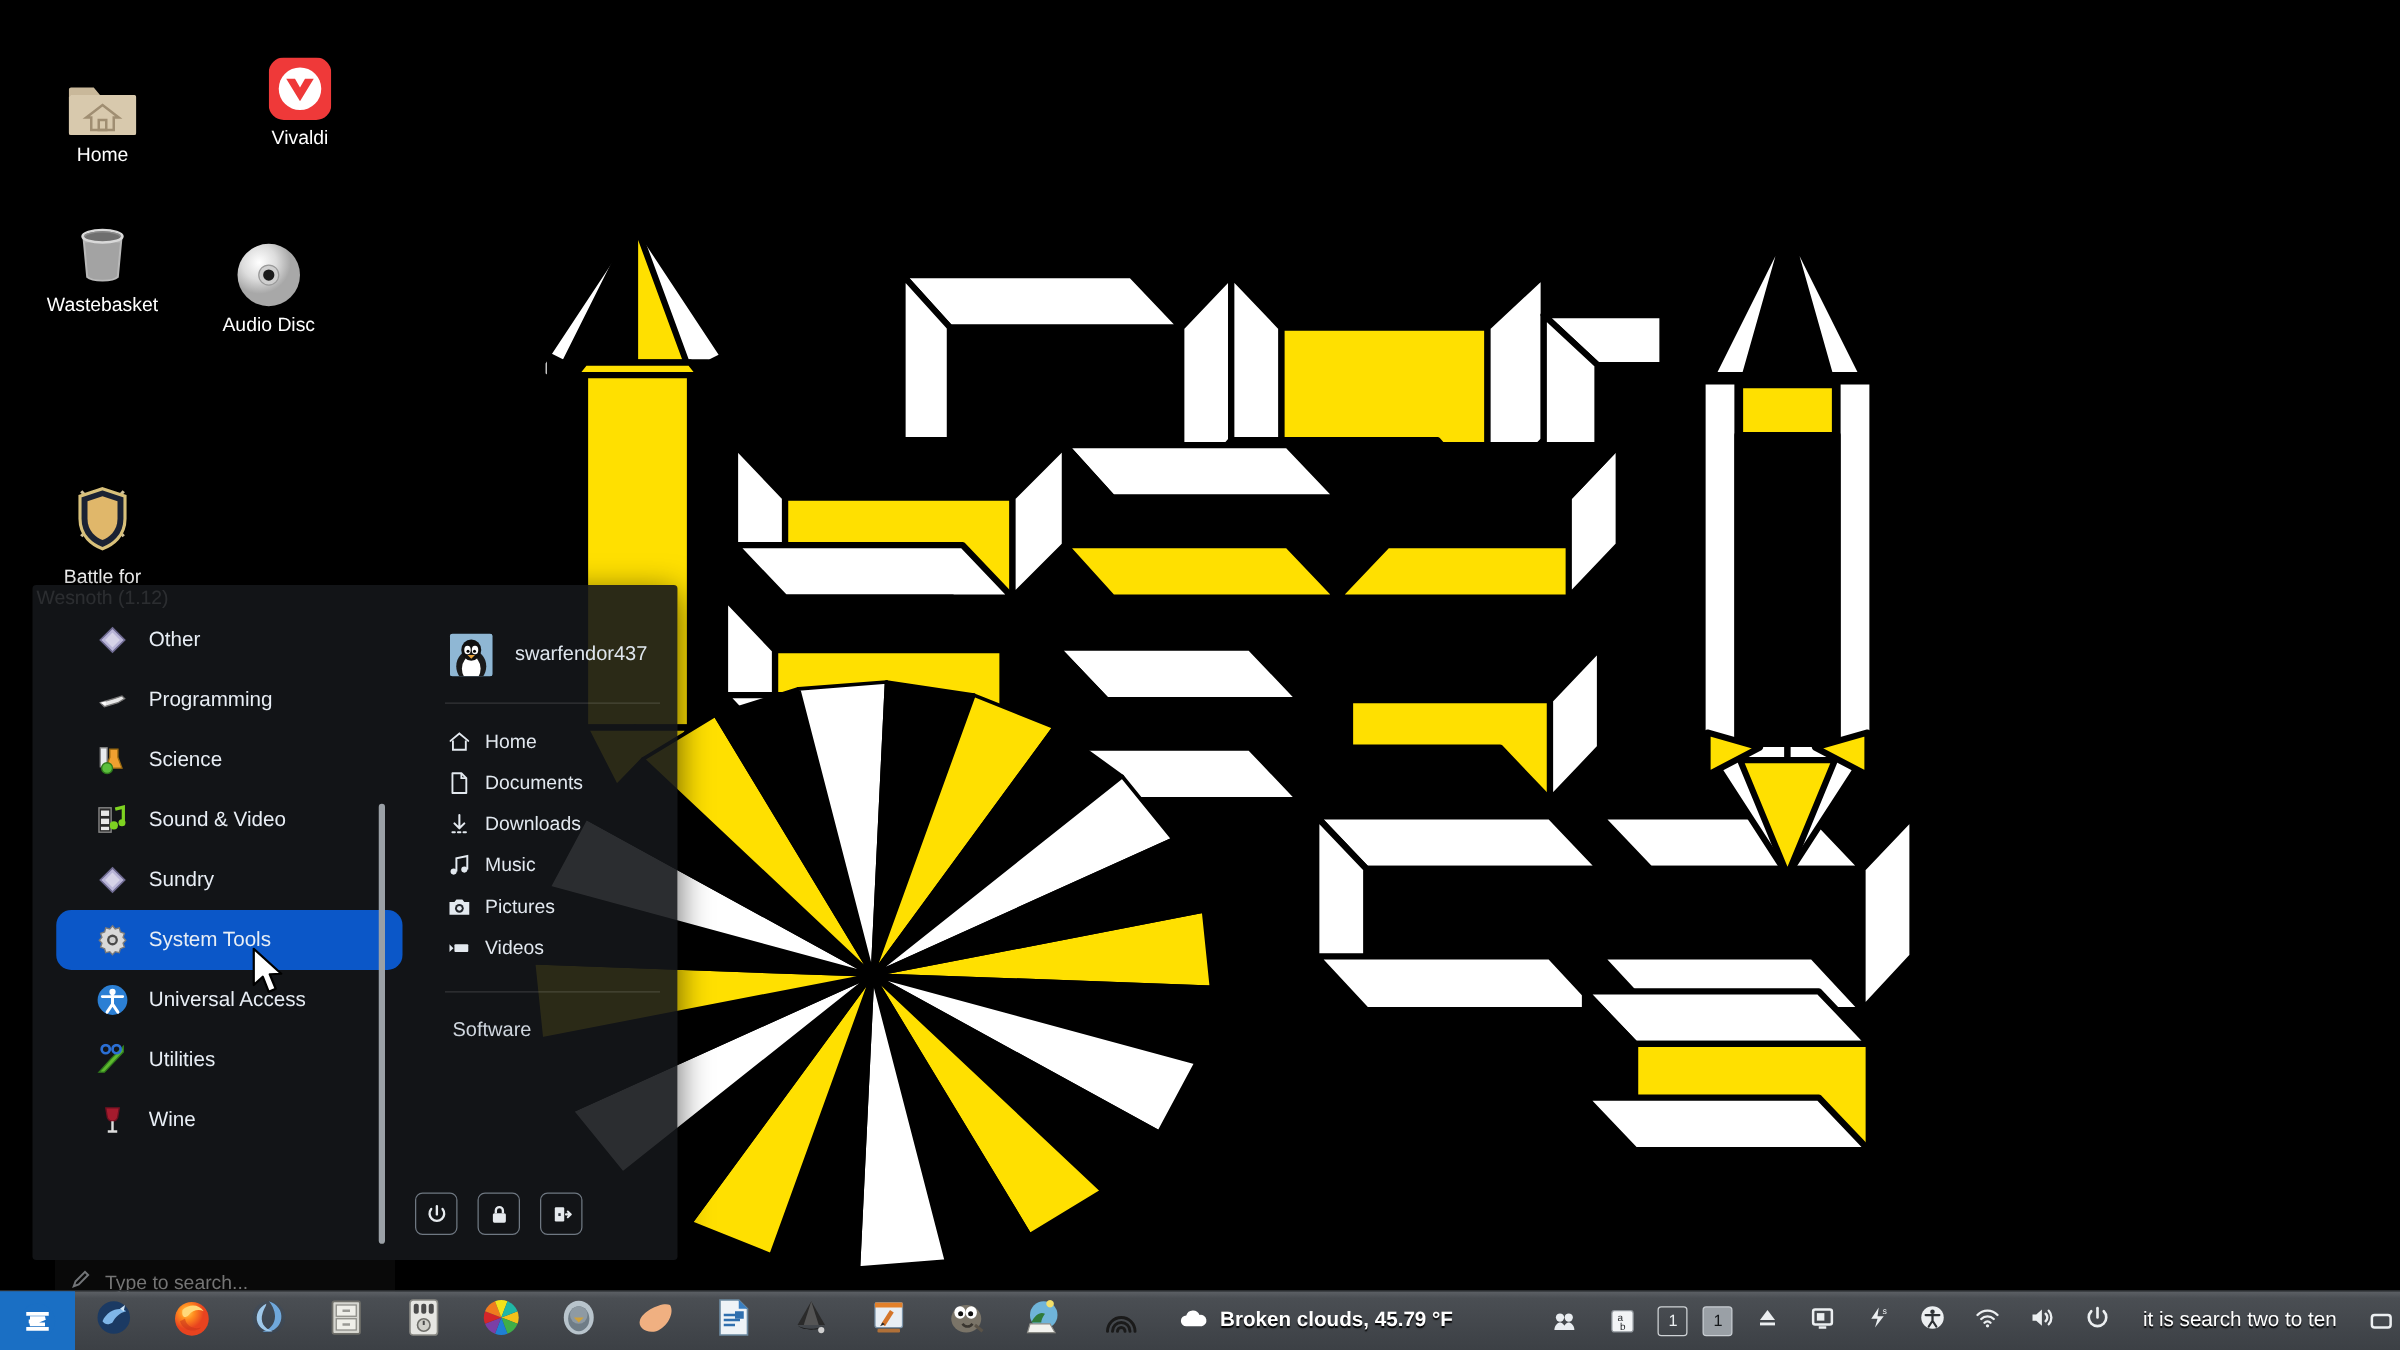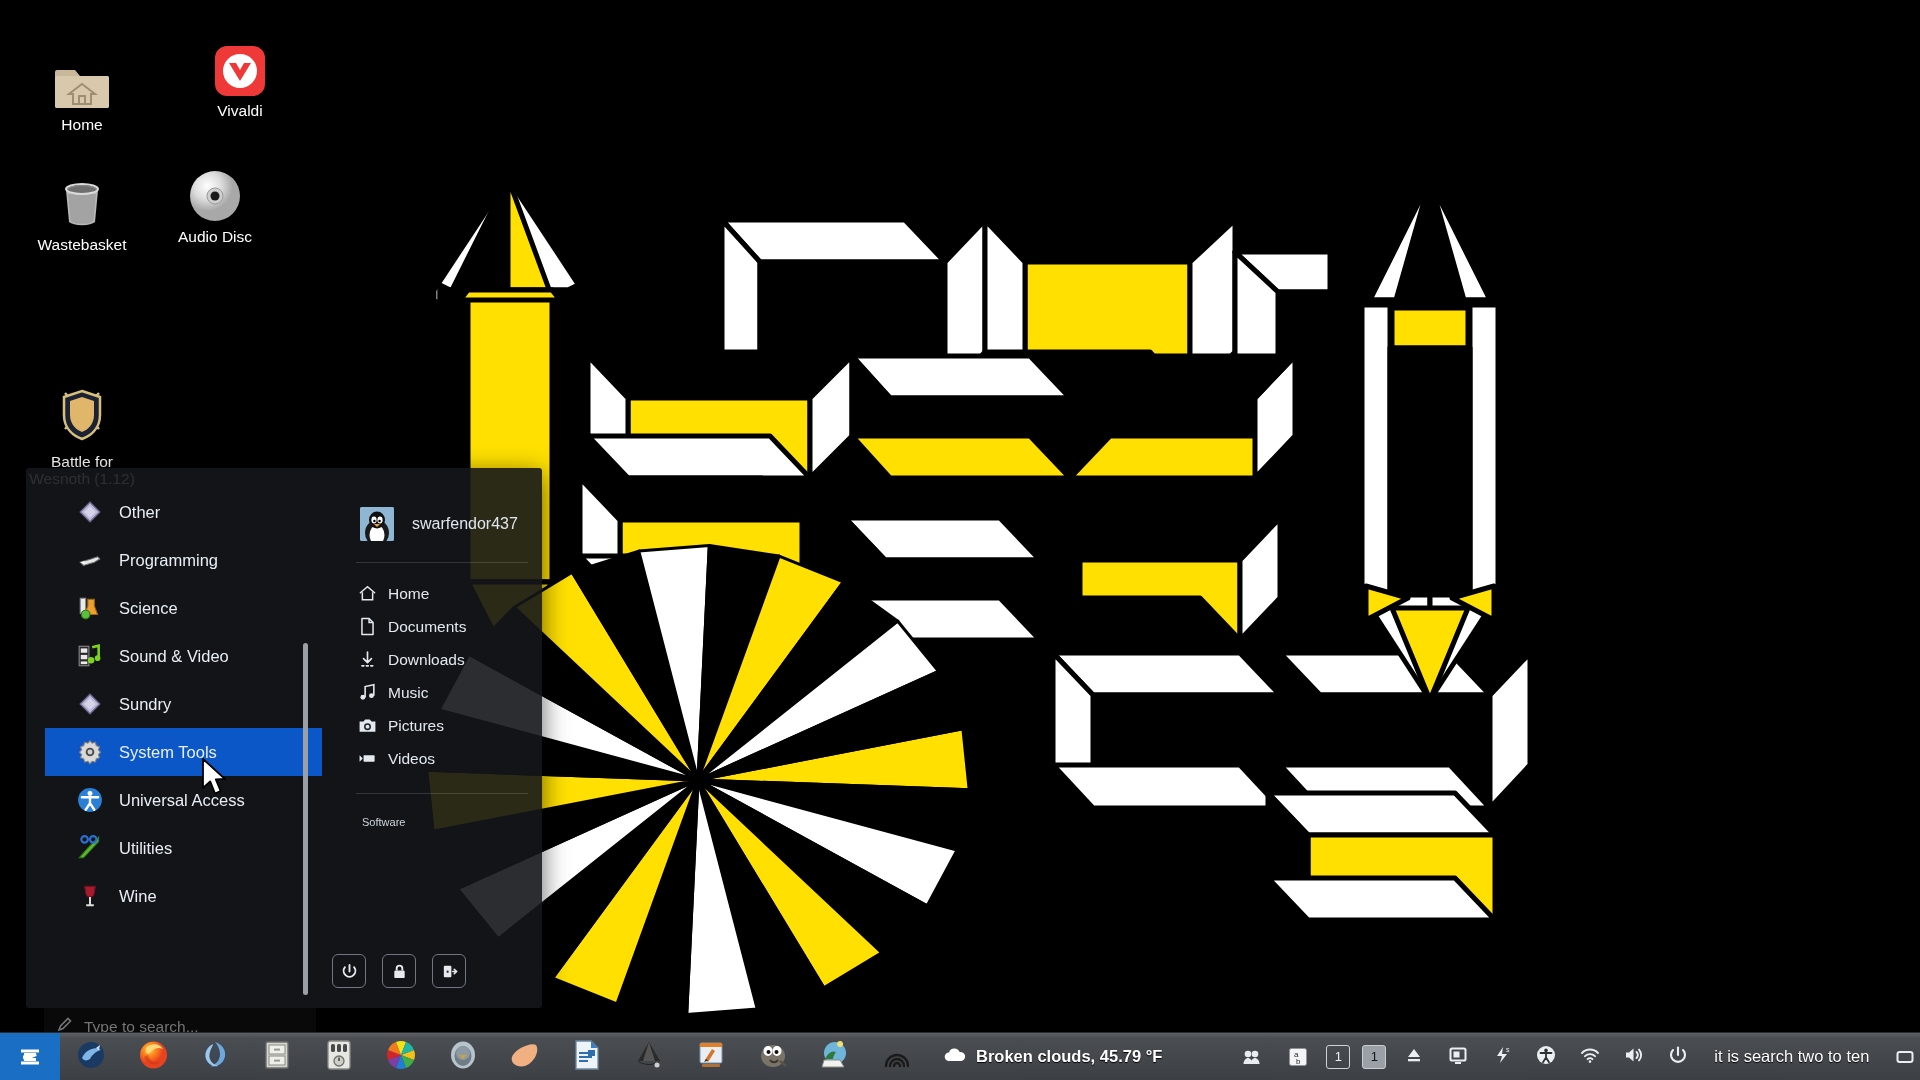--- a/index.html
+++ b/index.html
@@ -20,21 +20,21 @@
 
   
   #menu { position:absolute; left:26px; top:468px; width:516px; height:540px;
           background:rgba(20,22,26,0.90); border-radius:3px; overflow:hidden;
           box-shadow:0 6px 26px rgba(0,0,0,.6); }
   #menu-left { position:absolute; left:0; top:0; width:296px; height:540px; }
   #menu-right { position:absolute; left:316px; top:0; width:200px; height:540px; }
 
   .cat-list { position:absolute; left:0; top:20px; width:296px;padding-left:19px; }
   .cat { display:flex; align-items:center; height:48px; padding-left:32px; cursor:default; }
-  .cat.sel { background:#0b57c8; }
+  .cat.sel { background:#0b57c8;border-radius:12px; }
   .cat .ci { width:26px; height:26px; margin-right:16px; flex:none; display:flex;
              align-items:center; justify-content:center; }
   .cat .cl { color:#e8eef5; font-size:16.5px; white-space:nowrap; }
 
   #scroll-track { position:absolute; left:303px; top:643px; width:5px; height:352px; }
   #scroll-thumb { position:absolute; left:0; top:0; width:5px; height:352px;
                   background:#9aa0a6; border-radius:3px; }
 
   #search-wrap { position:absolute; left:44px; top:1008px; width:272px; height:38px;
                  background:rgba(255,255,255,0.035); border-bottom:1px solid #4d6d75;
@@ -46,21 +46,21 @@
   
   .user-row { display:flex; align-items:center; height:40px; margin:36px 0 0 18px; }
   .user-row .av { width:34px; height:34px; border-radius:2px; overflow:hidden; flex:none;
                   margin-right:18px; background:#7ea9c9; }
   .user-row .un { color:#dfe6ee; font-size:16px; }
   .rsep { height:1px; background:rgba(255,255,255,.14); margin:18px 14px 0 14px; }
   .places { margin-top:14px; }
   .place { display:flex; align-items:center; height:33px; padding-left:14px; cursor:default; }
   .place .pi { width:22px; margin-right:10px; display:flex; align-items:center; justify-content:center; flex:none; }
   .place .pl { color:#e2e8ef; font-size:15.5px; }
-  .sect-hd { color:#cfd6de; font-size:11px; padding-left:20px; margin:22px 0 20px 0; }
+  .sect-hd { color:#cfd6de; font-size:16px; padding-left:20px; margin:22px 0 20px 0; }
 
   #power-row { position:absolute; left:332px; top:954px; display:flex; gap:16px; }
   .pbtn { width:34px; height:34px; border:1px solid #6f7882; border-radius:6px;
           display:flex; align-items:center; justify-content:center; cursor:default; }
 
   
   #taskbar { position:absolute; left:0; bottom:0; width:1920px; height:48px;
              background:linear-gradient(#5d6166,#4a4e53 12%,#44484d 50%,#3c4045);
              border-top:1px solid #2a2d30; display:flex; align-items:center;margin-top:22px; }
   #zorin-btn { width:60px; height:48px; background:#1a6fc4; display:flex;
@@ -272,21 +272,21 @@
           <ellipse cx="23" cy="10" rx="16" ry="5" fill="#8c8c8c"></ellipse>
           <path d="M7 10 l3 32 a14 5 0 0 0 26 0 l3 -32z" fill="#b9b9b9"></path>
           <path d="M9 14 l2.5 27 a12 4 0 0 0 23 0 l2.5 -27z" fill="#9a9a9a" opacity=".7"></path>
           <ellipse cx="23" cy="10" rx="14" ry="4" fill="#6f6f6f"></ellipse>
           <ellipse cx="23" cy="9" rx="16" ry="5" fill="none" stroke="#d9d9d9" stroke-width="2"></ellipse>
         </svg>
       </div>
       <span class="lbl">Wastebasket</span>
     </div>
 
-    <div class="desk-icon" style="left:157px; top:160px;">
+    <div class="desk-icon" style="left:157px; top:184px;">
       <div class="glyph">
         <svg width="52" height="52" viewBox="0 0 52 52">
           <defs>
               <radialGradient id="cdg" cx="35%" cy="30%">
             <stop offset="0%" stop-color="#ffffff"></stop>
                 <stop offset="55%" stop-color="#dcdcdc"></stop>
             <stop offset="100%" stop-color="#a8a8a8"></stop>
               </radialGradient>
             </defs>
           <circle cx="26" cy="26" r="25" fill="url(#cdg)"></circle>

